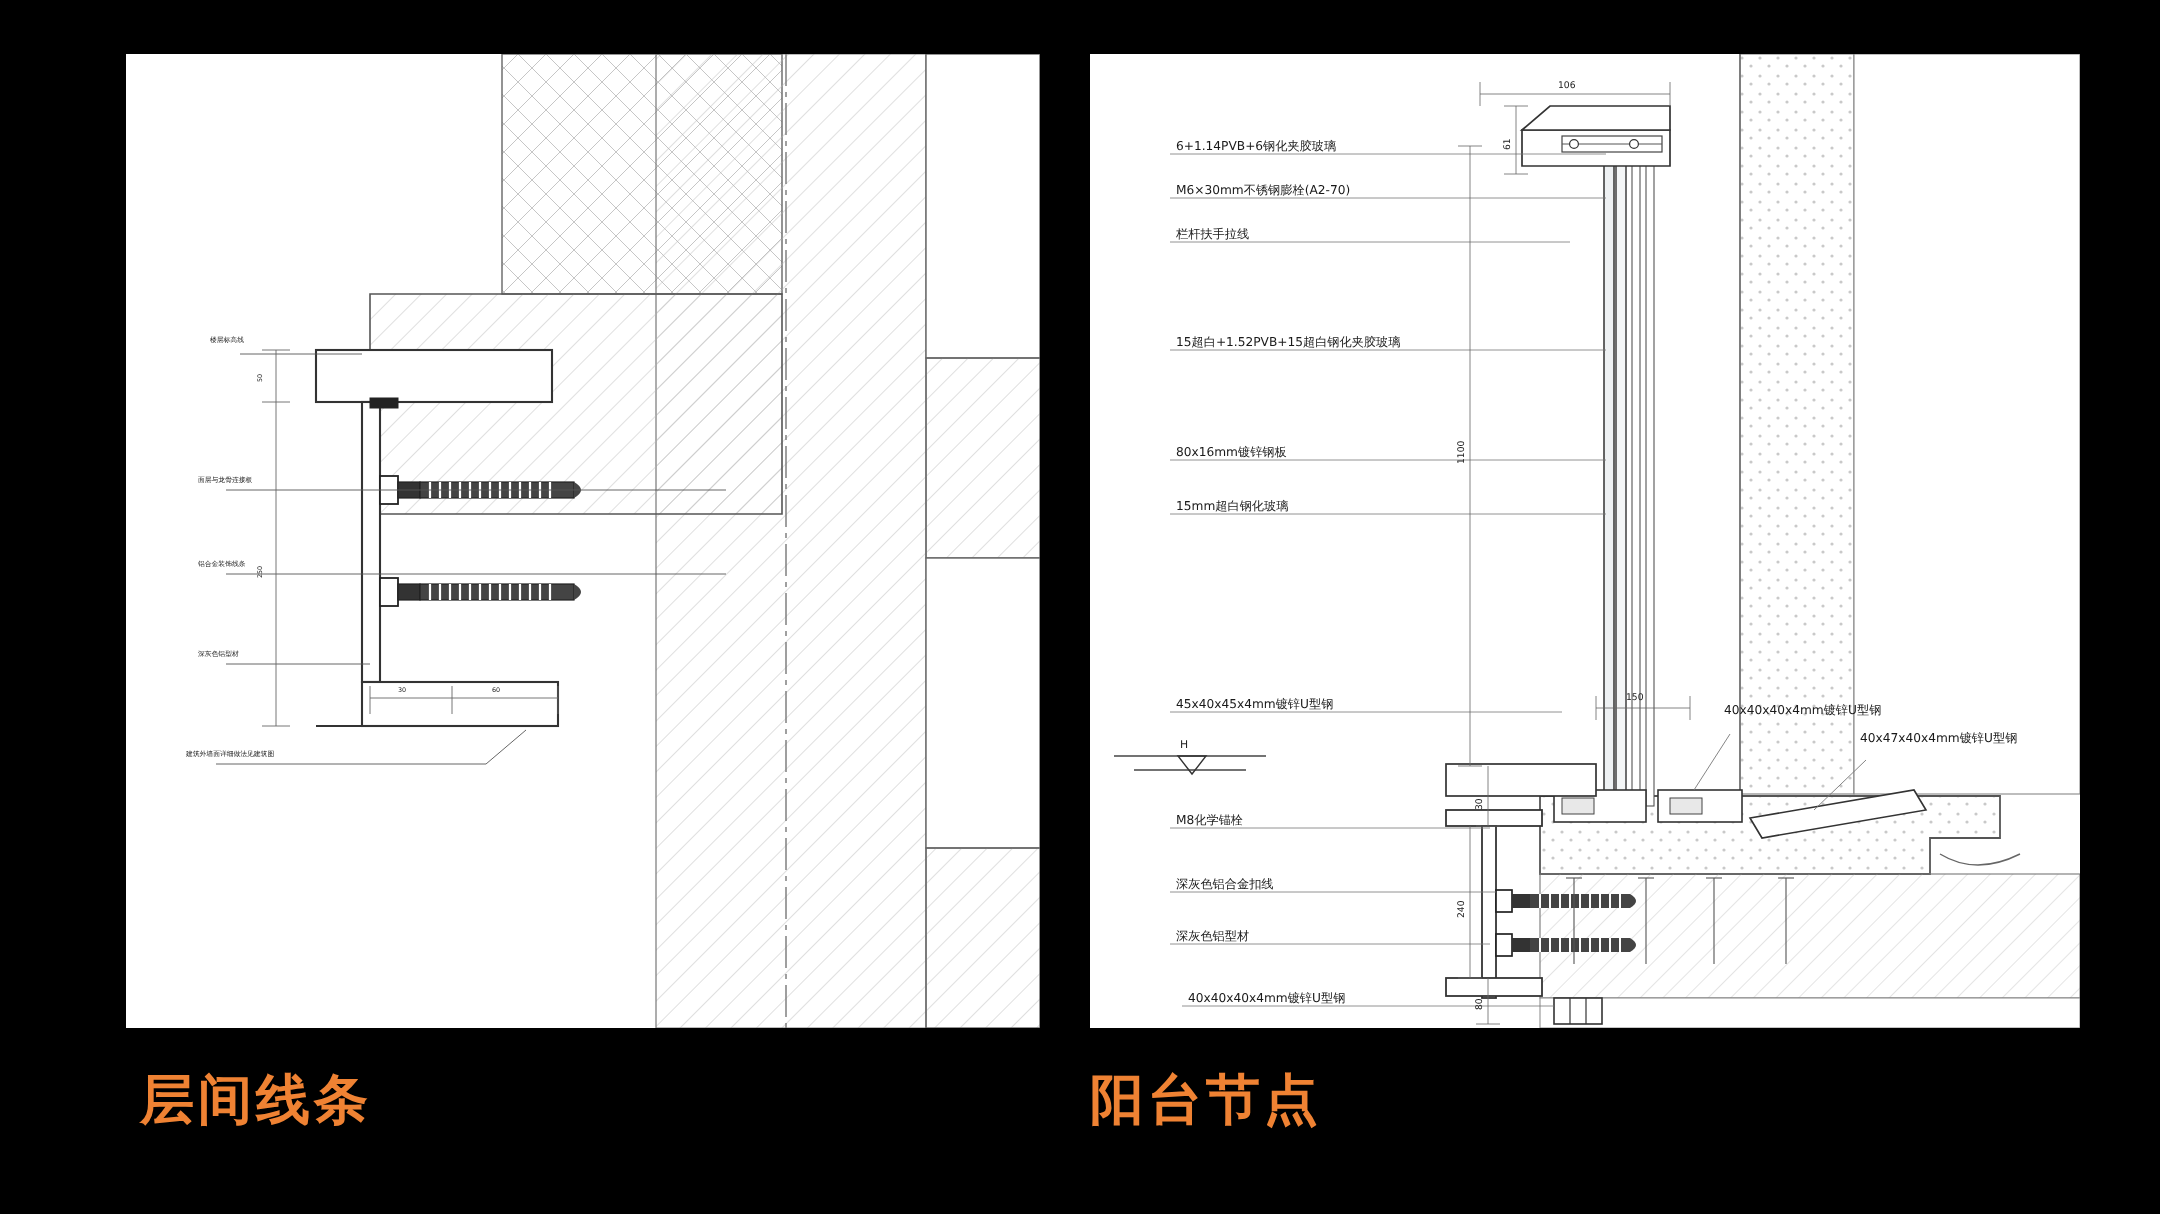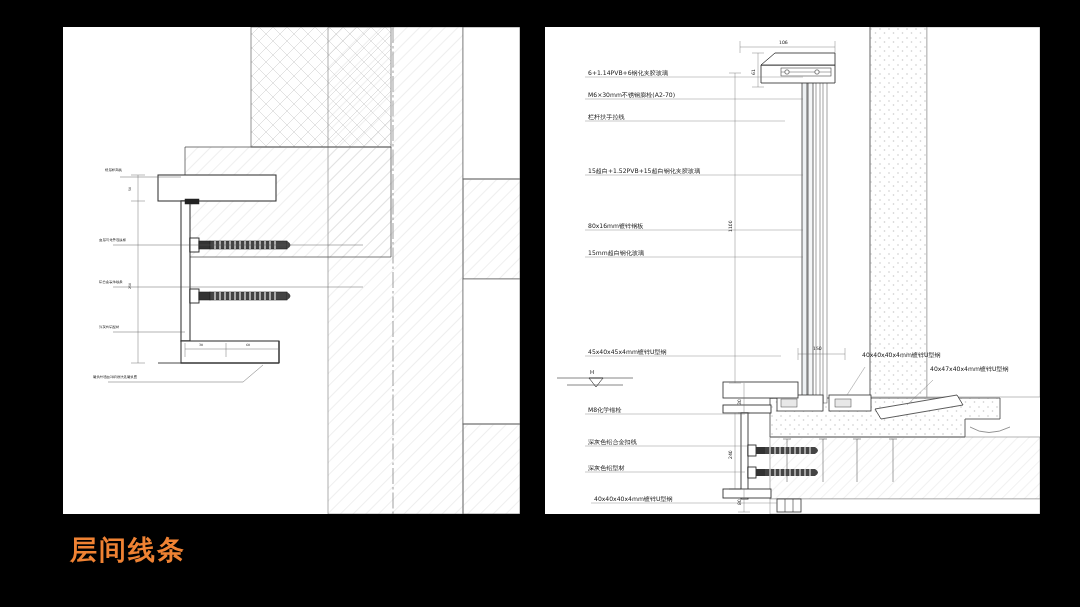--- a/index.html
+++ b/index.html
@@ -365,14 +365,15 @@
       <text class="dim-s" x="210" y="48" transform="rotate(-90 210 48)">61</text>
       <text class="dim-s" x="187" y="205" transform="rotate(-90 187 205)">1100</text>
       <text class="dim-s" x="268" y="323">150</text>
       <text class="dim-s" x="196" y="378" transform="rotate(-90 196 378)">30</text>
       <text class="dim-s" x="187" y="432" transform="rotate(-90 187 432)">240</text>
       <text class="dim-s" x="196" y="478" transform="rotate(-90 196 478)">80</text>
     </svg>
   </div>
 
   <div class="caption" id="caption-left">层间线条</div>
+  <div class="caption" id="caption-right">阳台节点</div>
 
 </div>
 
 </body></html>

